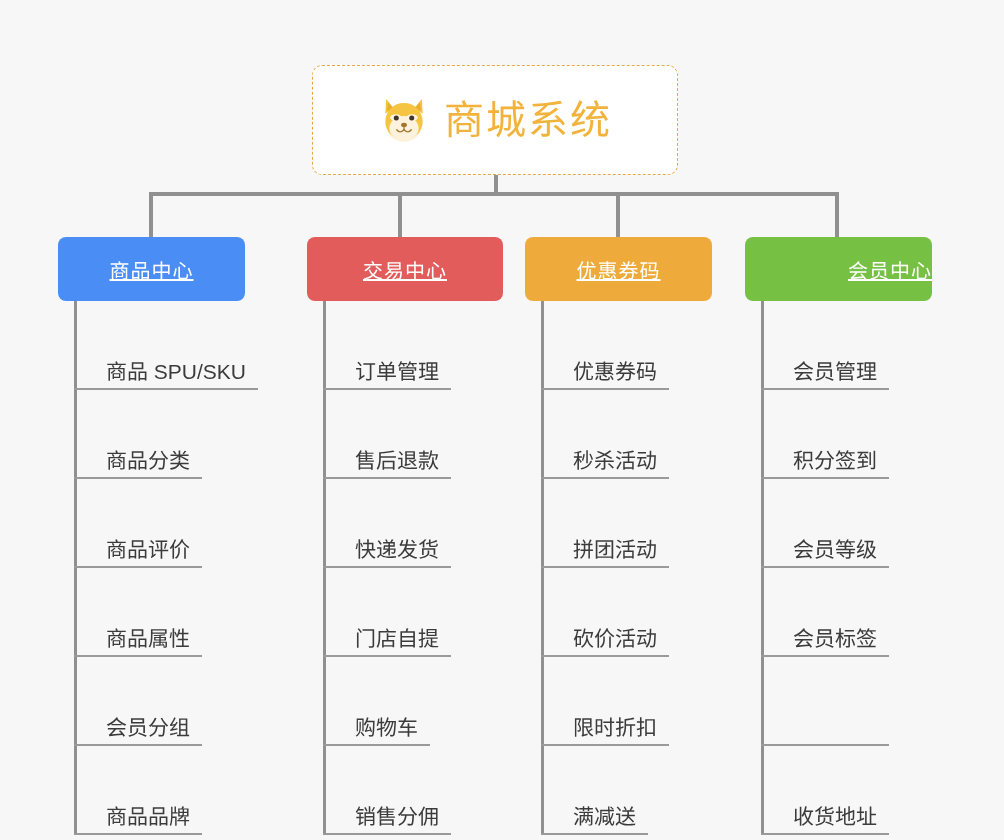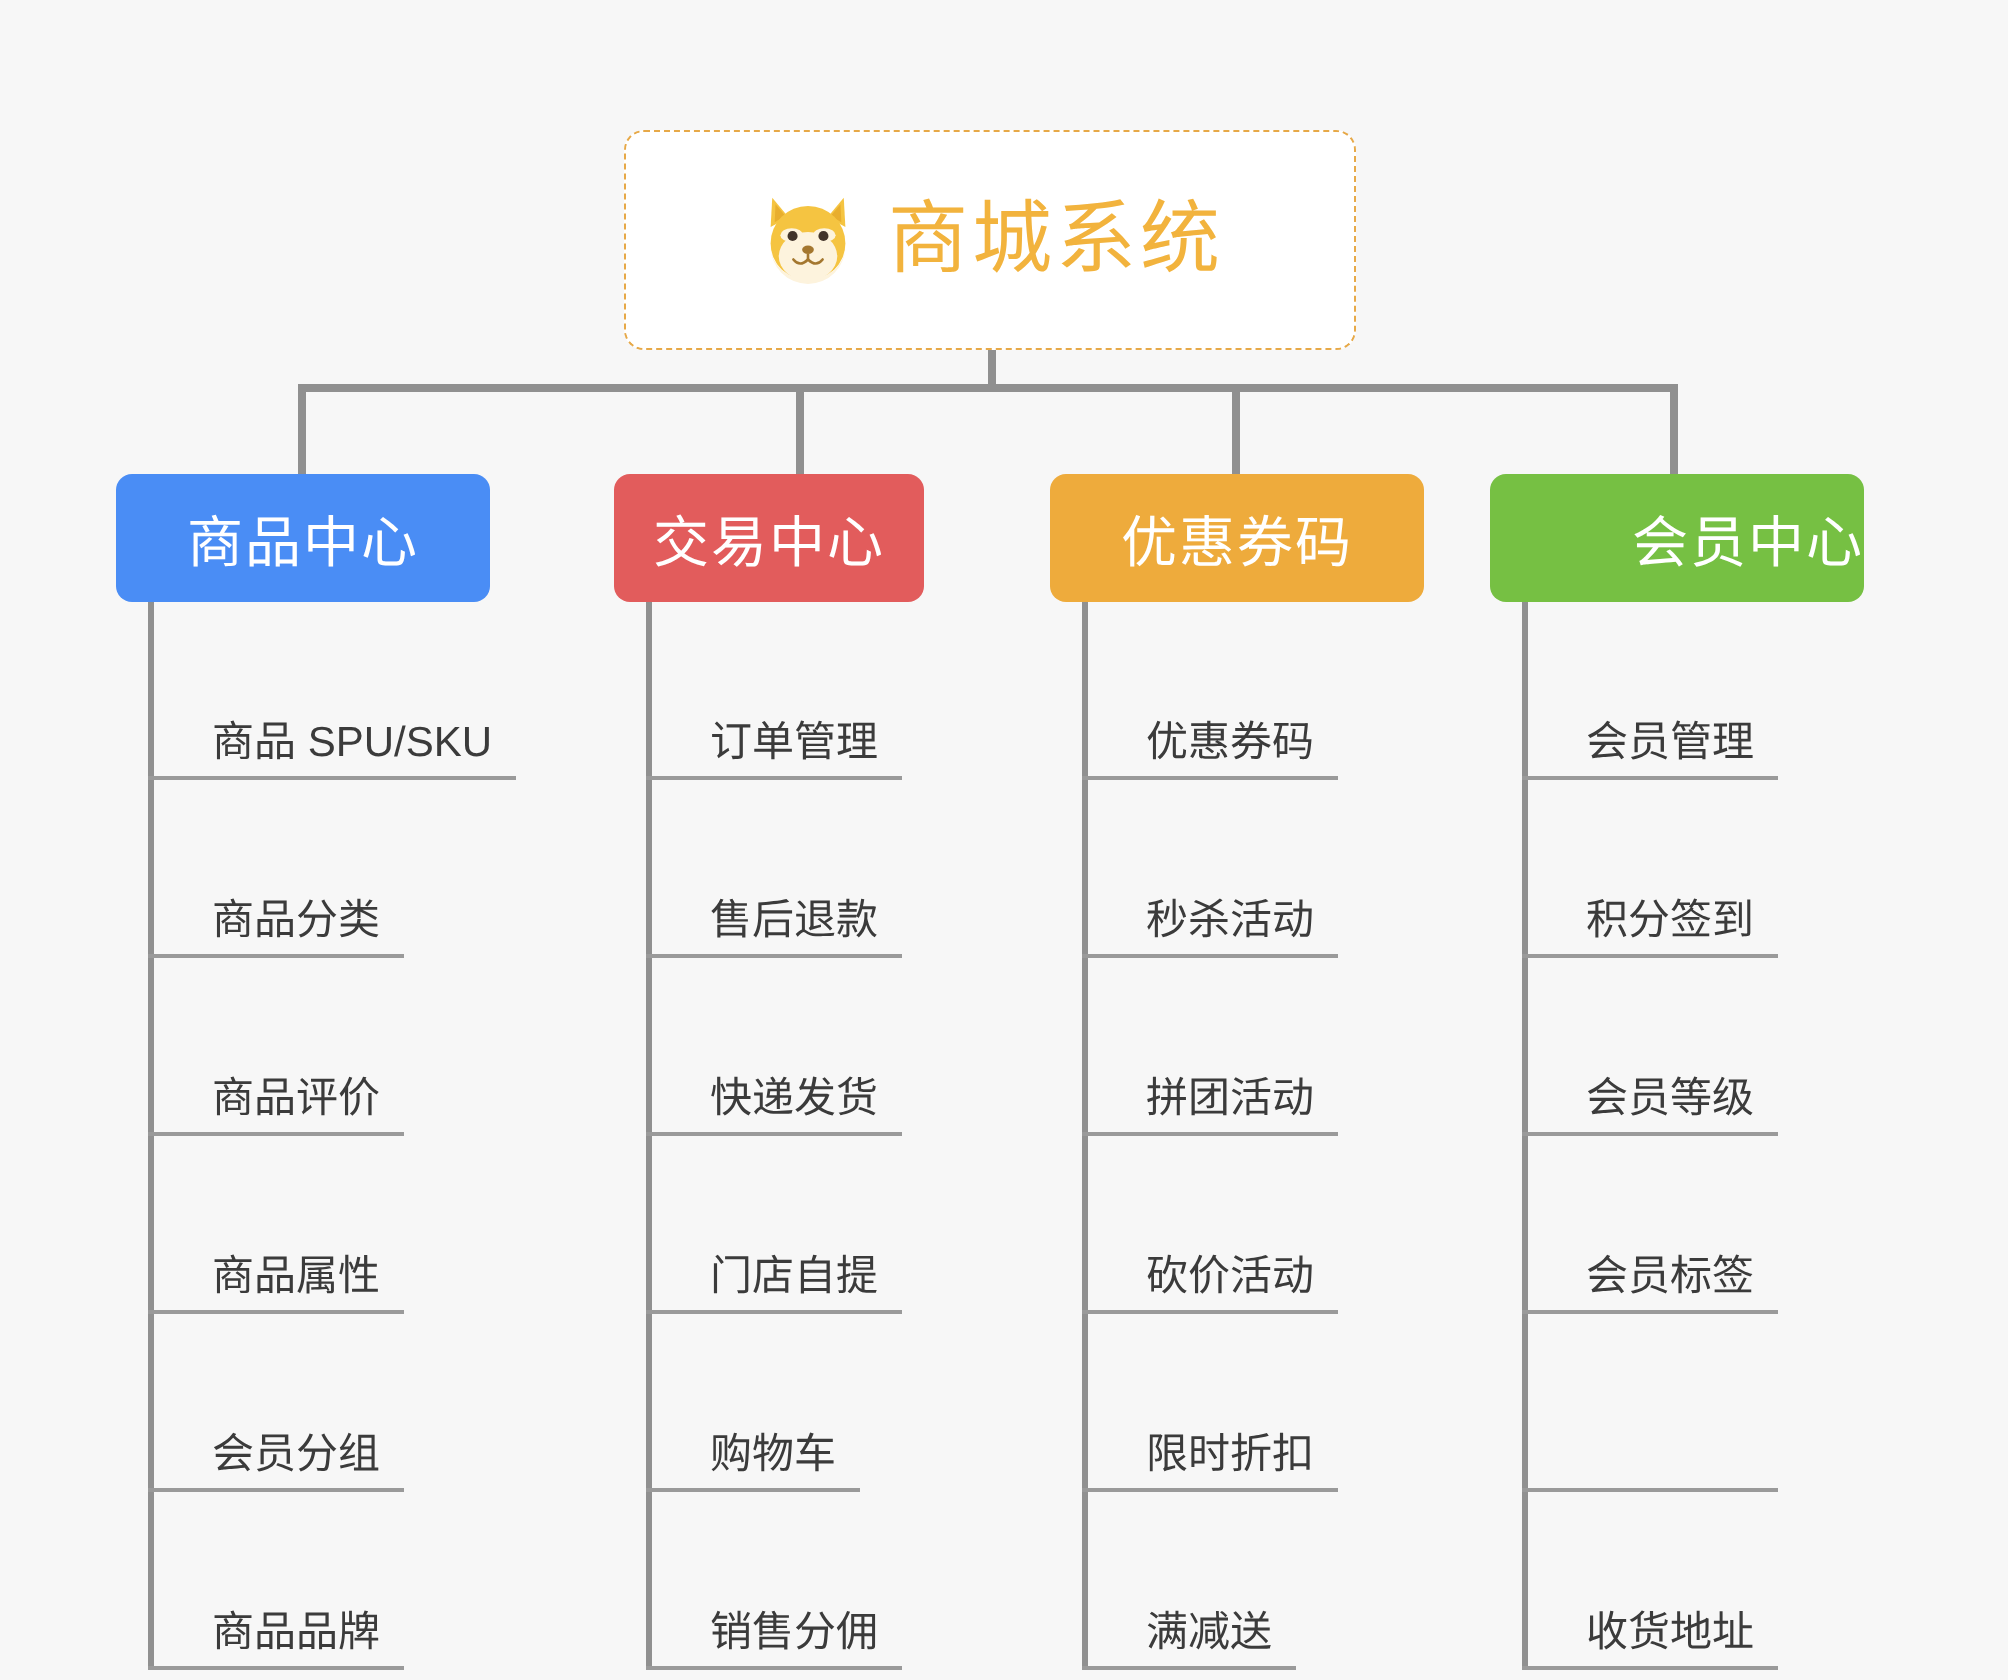--- a/index.html
+++ b/index.html
@@ -74,26 +74,27 @@
   .col-3 { left: 525px; width: 240px; }
   .col-4 { left: 745px; width: 240px; }
 
   .cat-header {
     height: 64px;
     border-radius: 8px;
     display: flex;
     align-items: center;
     justify-content: center;
     color: #ffffff;
-    font-size: 28px;
+    font-size: 20px;
     letter-spacing: 1px;
     white-space: nowrap;
+    text-decoration: underline;
   }
   .col-1 .cat-header { width: 187px; background: #4a8df5; }
-  .col-2 .cat-header { width: 155px; background: #e25c5c; }
+  .col-2 .cat-header { width: 196px; background: #e25c5c; }
   .col-3 .cat-header { width: 187px; background: #eeab3c; }
   .col-4 .cat-header { width: 187px; background: #76c043; justify-content: flex-end; }
 
   
   .leaf-list {
     position: relative;
     margin-left: 16px;
     padding-left: 0;
     list-style: none;
   }

